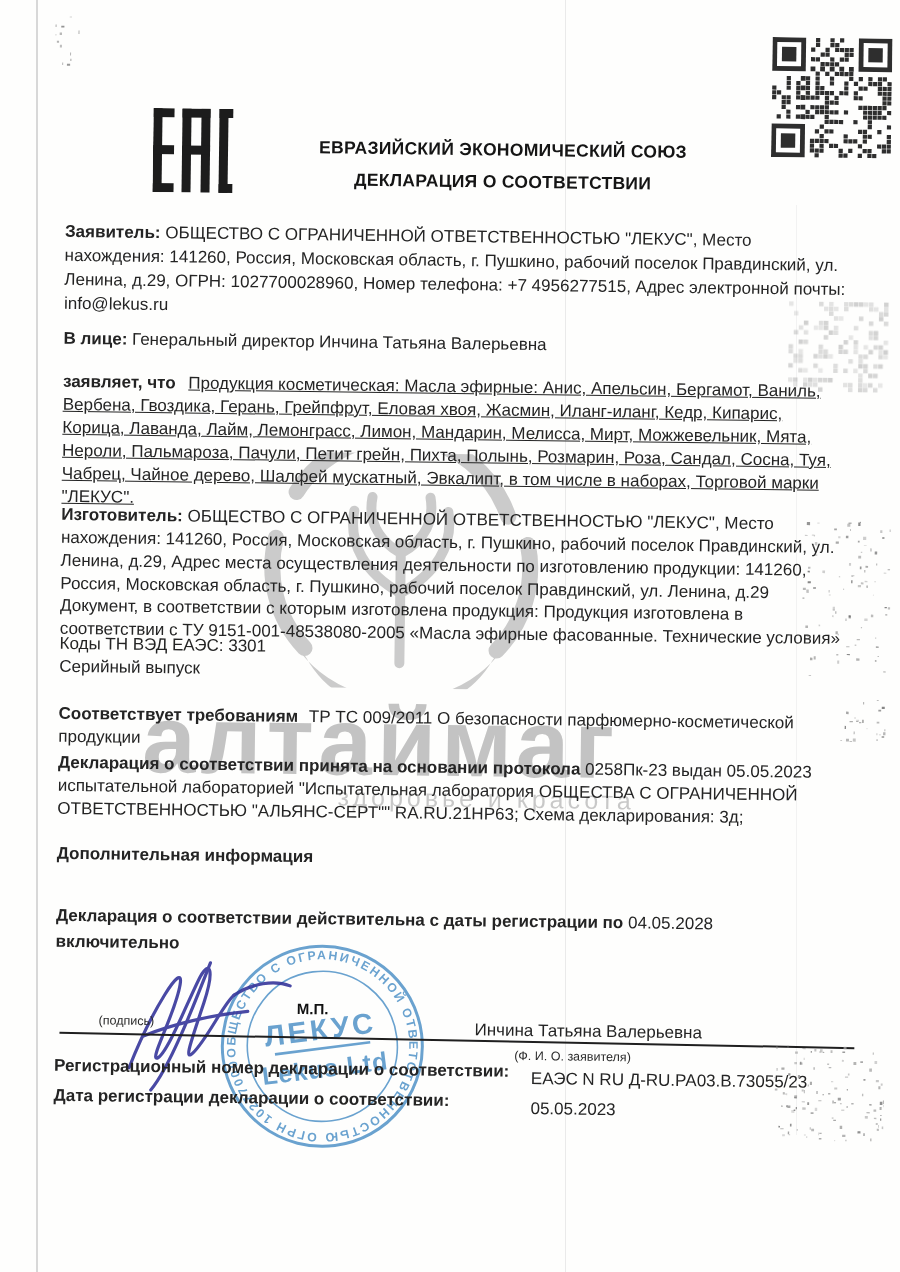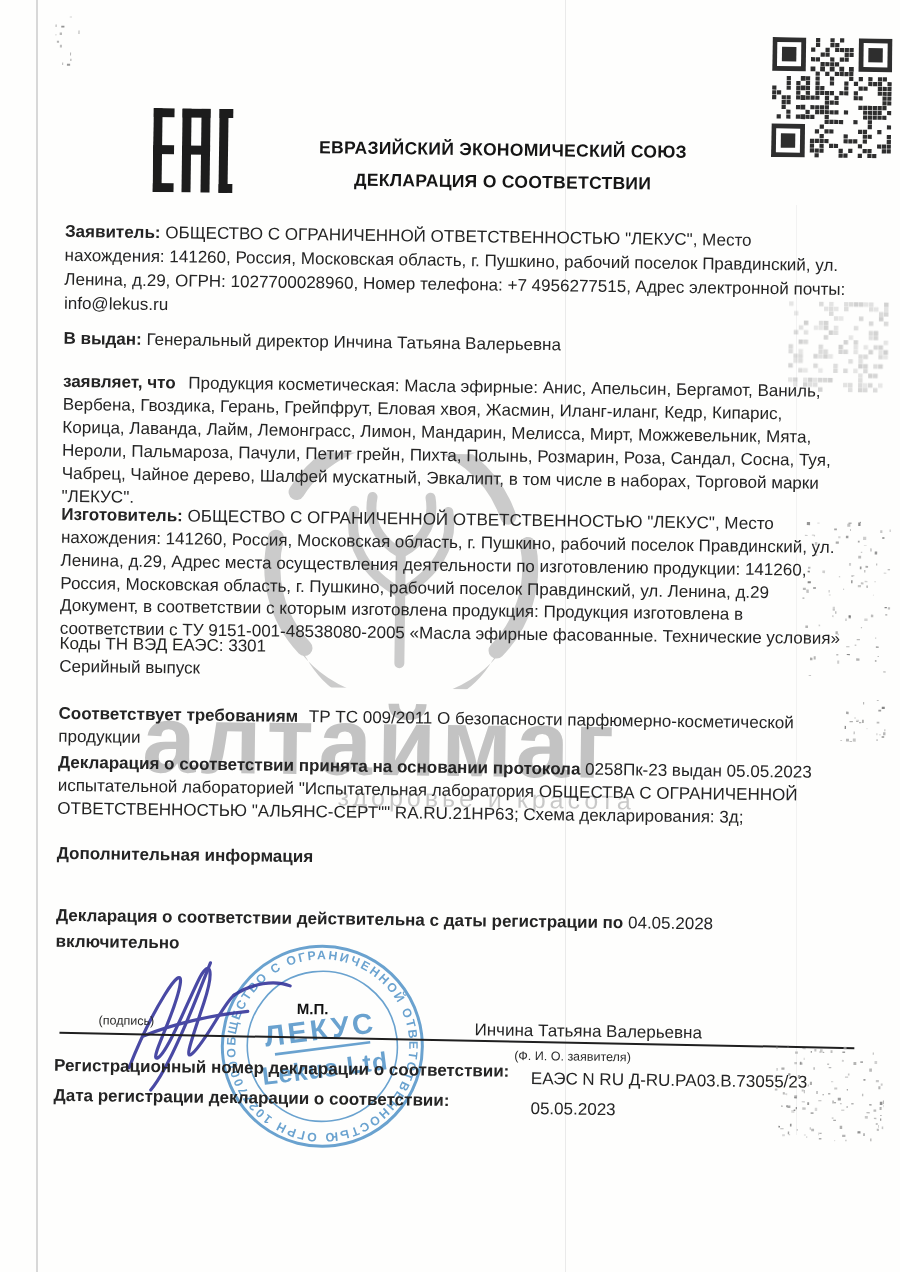--- a/index.html
+++ b/index.html
@@ -402,23 +402,23 @@
     </svg>
 
     <div class="abs wm-title">алтаймаг</div>
     <div class="abs wm-sub">здоровье и красота</div>
 
     <p class="abs para" style="left:68px;top:219px;width:812px;line-height:24px;margin:0;"><span class="b">Заявитель:</span> <span class="ws">ОБЩЕСТВО С ОГРАНИЧЕННОЙ ОТВЕТСТВЕННОСТЬЮ "ЛЕКУС", Место
 нахождения: 141260, Россия, Московская область, г. Пушкино, рабочий поселок Правдинский, ул.
 Ленина, д.29, ОГРН: 1027700028960, Номер телефона: +7 4956277515, Адрес электронной почты:
 info@lekus.ru</span></p>
 
-    <p class="abs para" style="left:68px;top:326px;width:812px;margin:0;"><span class="b">В выдан:</span> <span class="ws">Генеральный директор Инчина Татьяна Валерьевна</span></p>
-
-    <p class="abs para" style="left:68px;top:369px;width:812px;margin:0;"><span class="b">заявляет, что</span> <span class="ws" style="margin-left:8px;">Продукция косметическая: Масла эфирные: Анис, Апельсин, Бергамот, Ваниль,
+    <p class="abs para" style="left:68px;top:326px;width:812px;margin:0;"><span class="b">В лице:</span> <span class="ws">Генеральный директор Инчина Татьяна Валерьевна</span></p>
+
+    <p class="abs para" style="left:68px;top:369px;width:812px;margin:0;"><span class="b">заявляет, что</span> <span class="ws" style="margin-left:8px;text-decoration:underline;">Продукция косметическая: Масла эфирные: Анис, Апельсин, Бергамот, Ваниль,
 Вербена, Гвоздика, Герань, Грейпфрут, Еловая хвоя, Жасмин, Иланг-иланг, Кедр, Кипарис,
 Корица, Лаванда, Лайм, Лемонграсс, Лимон, Мандарин, Мелисса, Мирт, Можжевельник, Мята,
 Нероли, Пальмароза, Пачули, Петит грейн, Пихта, Полынь, Розмарин, Роза, Сандал, Сосна, Туя,
 Чабрец, Чайное дерево, Шалфей мускатный, Эвкалипт, в том числе в наборах, Торговой марки
 "ЛЕКУС".</span></p>
 
     <p class="abs para" style="left:68px;top:502px;width:812px;margin:0;"><span class="b">Изготовитель:</span> <span class="ws">ОБЩЕСТВО С ОГРАНИЧЕННОЙ ОТВЕТСТВЕННОСТЬЮ "ЛЕКУС", Место
 нахождения: 141260, Россия, Московская область, г. Пушкино, рабочий поселок Правдинский, ул.
 Ленина, д.29, Адрес места осуществления деятельности по изготовлению продукции: 141260,
 Россия, Московская область, г. Пушкино, рабочий поселок Правдинский, ул. Ленина, д.29</span></p>

